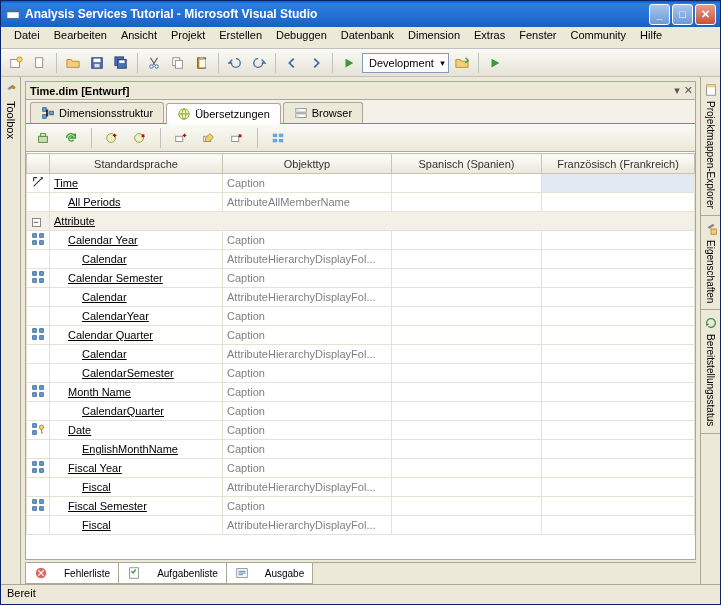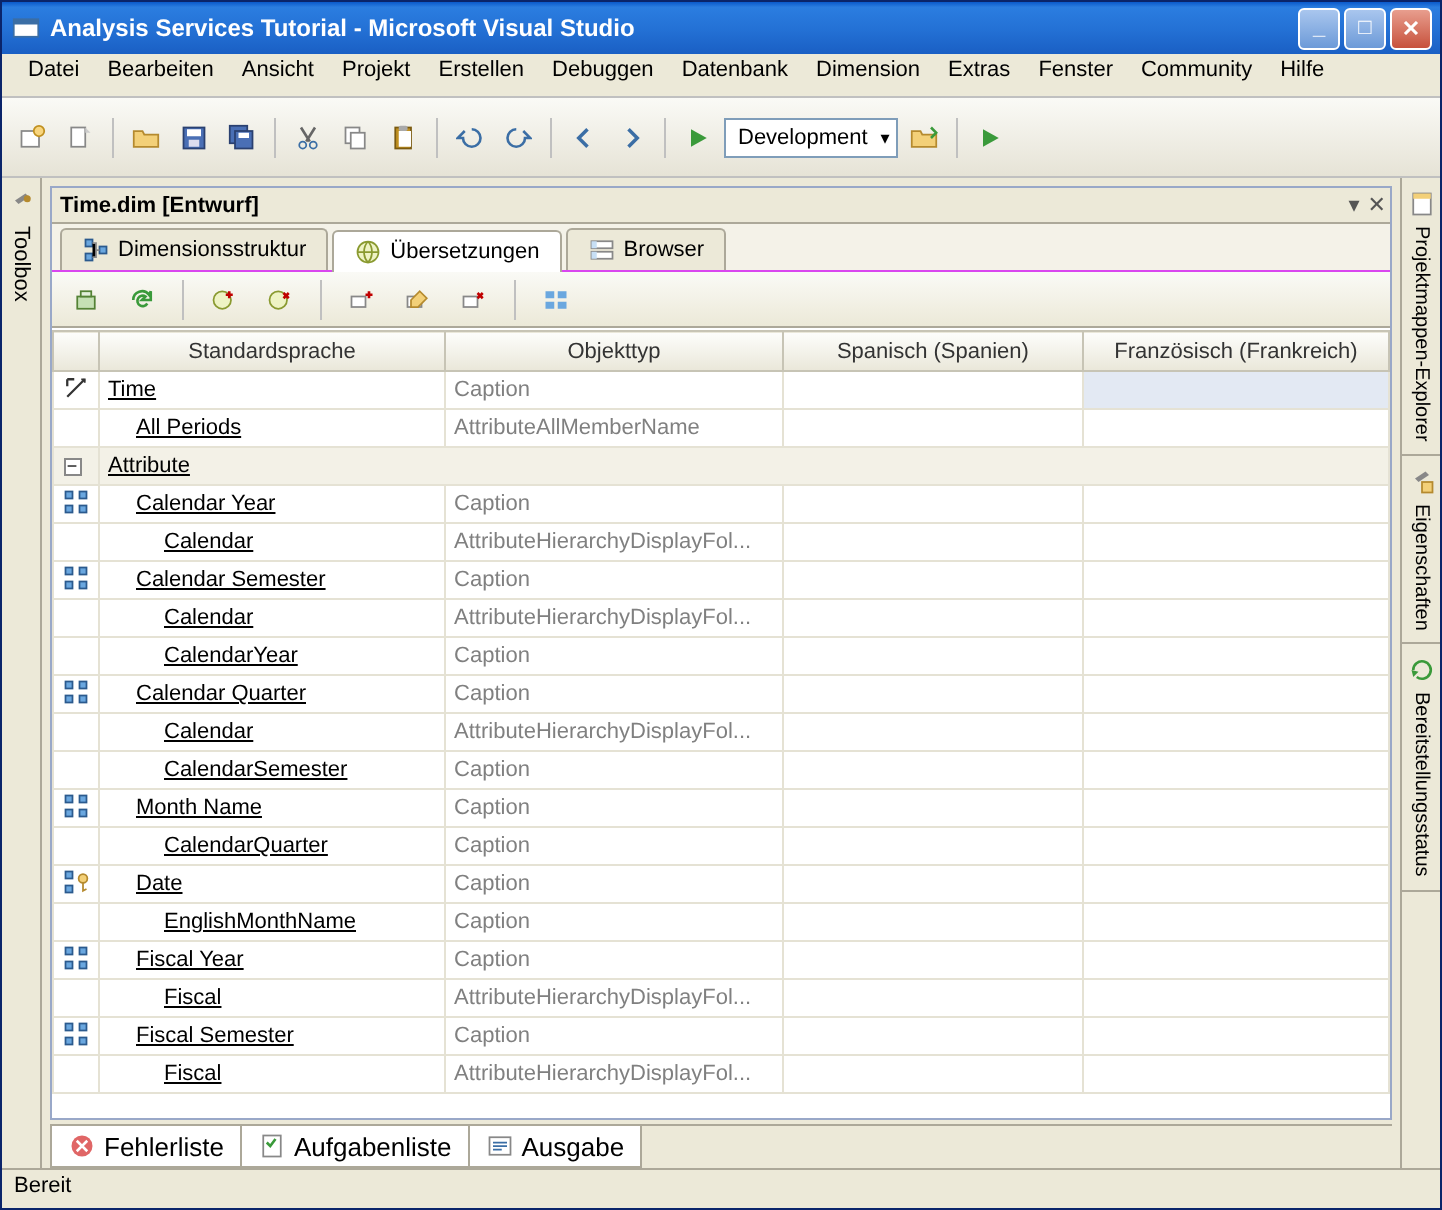--- a/index.html
+++ b/index.html
@@ -6,21 +6,21 @@
   body { margin: 0; font-family: Tahoma, sans-serif; font-size: 11px; background: #ece9d8; overflow: hidden; width: 721px; height: 605px; }
   .window { width: 721px; height: 605px; display: flex; flex-direction: column; border: 1px solid #0a246a; }
   .titlebar { background: linear-gradient(to bottom, #0a59cb 0%, #2b7de0 10%, #2472d6 50%, #1a5fc4 100%); color: #fff; height: 26px; display: flex; align-items: center; padding: 0 4px; font-size: 12px; }
   .titlebar .icon { width: 16px; height: 16px; margin-right: 4px; display: inline-flex; align-items: center; justify-content: center; }
   .titlebar .title { flex: 1; font-weight: bold; }
   .winbtns { display: flex; gap: 2px; }
   .winbtn { width: 21px; height: 21px; background: linear-gradient(to bottom,#a9c6ee,#6c9ad8); border: 1px solid #fff; border-radius: 3px; display: flex; align-items: center; justify-content: center; color: #fff; font-weight: bold; font-size: 11px; cursor: pointer; }
   .winbtn.close { background: linear-gradient(to bottom,#e89e8e,#c7513c); }
   .menubar { background: #ece9d8; height: 22px; display: flex; align-items: flex-start; padding: 0 6px; border-bottom: 1px solid #c0c0c0; }
   .menuitem { padding: 2px 7px; cursor: pointer; }
-  .toolbar { background: linear-gradient(to bottom,#fafaf6,#e6e3d6); height: 40px; display: flex; align-items: center; padding: 0 4px; gap: 2px; border-bottom: 1px solid #c0c0c0; }
+  .toolbar { background: linear-gradient(to bottom,#fafaf6,#e6e3d6); height: 28px; display: flex; align-items: center; padding: 0 4px; gap: 2px; border-bottom: 1px solid #c0c0c0; }
   .tbtn { width: 22px; height: 22px; display: flex; align-items: center; justify-content: center; cursor: pointer; border: 1px solid transparent; border-radius: 2px; }
   .sep { width: 1px; height: 20px; background: #c0c0c0; margin: 0 3px; }
   .dropdown { height: 20px; border: 1px solid #7f9db9; background: #fff; display: flex; align-items: center; padding: 0 14px 0 6px; font-size: 11px; position: relative; }
   .dropdown::after { content: "▾"; position: absolute; right: 3px; font-size: 9px; color: #000; }
   .body { flex: 1; display: flex; min-height: 0; }
   .toolbox-tab { width: 20px; background: #ece9d8; border-right: 1px solid #aca899; writing-mode: vertical-rl; text-orientation: mixed; padding: 6px 2px; cursor: pointer; display:flex; align-items:center; gap:4px;}
   .rightdock { width: 20px; background: #ece9d8; border-left: 1px solid #aca899; display: flex; flex-direction: column; }
   .rightdock .dtab { flex: 0 0 auto; writing-mode: vertical-rl; padding: 6px 2px; border-bottom: 1px solid #aca899; cursor: pointer; display:flex; align-items:center; gap:4px; font-size:10px; }
   .center { flex: 1; display: flex; flex-direction: column; background: #ece9d8; padding: 4px 4px 0 4px; min-height: 0; }
   .docwin { flex: 1; display: flex; flex-direction: column; border: 1px solid #99a8c8; background: #8b5cf6; min-height: 0; }
@@ -34,21 +34,21 @@
   .gridwrap { flex: 1; overflow: auto; background: #fff; border-top: 1px solid #fff; }
   table.grid { border-collapse: collapse; width: 100%; font-size: 11px; }
   .grid th { background: linear-gradient(to bottom,#fdfdfb,#eae7d9); border: 1px solid #c7c4b5; height: 20px; font-weight: normal; color: #333; position: sticky; top: 0; }
   .grid td { border: 1px solid #e5e2d4; height: 19px; padding: 0 4px; color: #808080; white-space: nowrap; overflow: hidden; text-overflow: ellipsis; max-width: 170px; }
   .grid td.first { color: #000; text-decoration: underline; }
   .rowicon-cell { width: 20px; text-align: center; padding:0; vertical-align:middle; }
   .selcell { background: #e3e9f3; border: 1px solid #7a98c4; }
   .expander { display:inline-block; width:9px; height:9px; border:1px solid #888; text-align:center; line-height:7px; font-size:9px; margin-right:4px; background:#fff; color:#000;}
   .grouprow td { background: #f3f1e7; color:#000;}
   .bottomtabs { display: flex; background: #ece9d8; border-top: 1px solid #aca899; margin-top: 2px; height: 22px; }
-  .btab { padding: 2px 8px; border: 1px solid #aca899; border-top: none; background: #fff; font-size: 13px; cursor: pointer; display: flex; align-items: center; gap: 4px; margin-right:-1px;}
+  .btab { padding: 2px 8px; border: 1px solid #aca899; border-top: none; background: #fff; font-size: 10px; cursor: pointer; display: flex; align-items: center; gap: 16px; margin-right:-1px;}
   .statusbar { height: 20px; background: #ece9d8; border-top: 1px solid #aca899; padding: 2px 6px; font-size: 11px; }
   .icon-svg { width:14px; height:14px; display:inline-block; flex-shrink:0;}
 </style>
 </head>
 <body>
 <div class="window">
 
   <div class="titlebar">
     <span class="icon">
       <svg class="icon-svg" viewBox="0 0 16 16">

